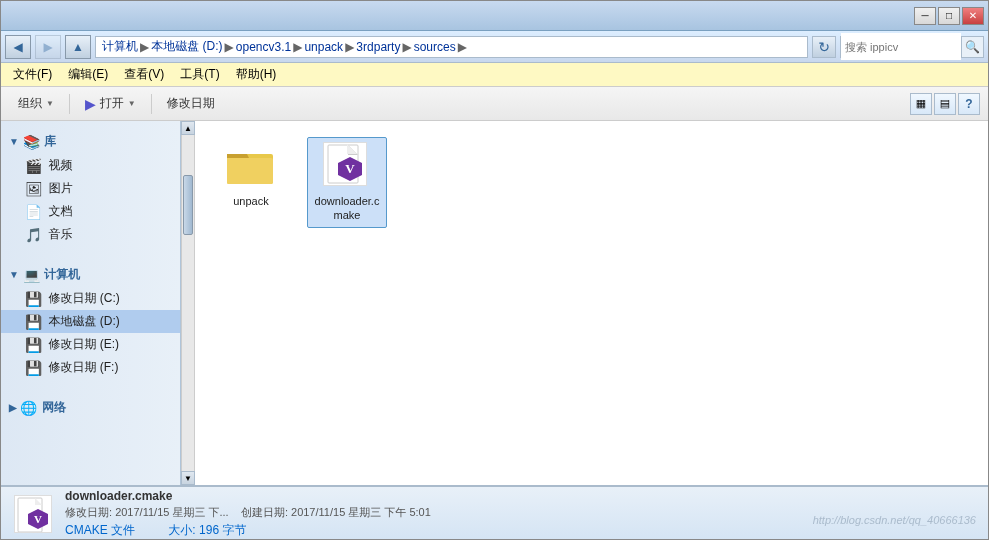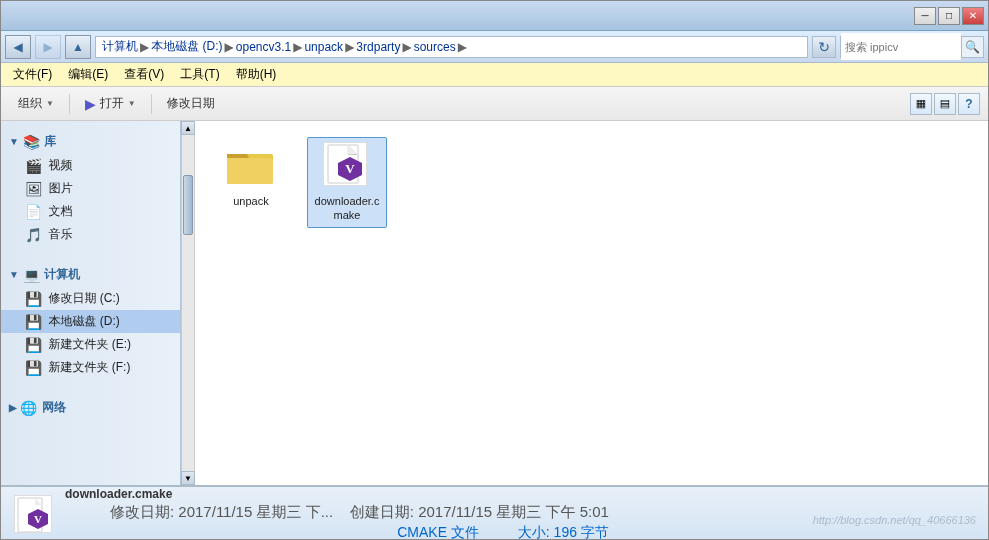--- a/index.html
+++ b/index.html
@@ -326,28 +326,26 @@
       display: flex;
       flex-direction: column;
       gap: 2px;
     }
     .status-filename {
       font-size: 12px;
       font-weight: bold;
       color: #333;
     }
     .status-details {
-      font-size: 15px;
+      font-size: 11px;
       color: #555;
-      margin-left: 45px;
     }
     .status-filetype {
-      font-size: 14px;
+      font-size: 12px;
       color: #0066cc;
-      text-align: right;
     }
     .watermark {
       margin-left: auto;
       font-size: 11px;
       color: #aabbcc;
       font-style: italic;
       margin-top: 11px;
     }
 
     
@@ -492,25 +490,25 @@
       <div class="sidebar-item">
         <span class="item-icon">💾</span>
         <span>修改日期 (C:)</span>
       </div>
       <div class="sidebar-item active">
         <span class="item-icon">💾</span>
         <span>本地磁盘 (D:)</span>
       </div>
       <div class="sidebar-item">
         <span class="item-icon">💾</span>
-        <span>新建文件夹 (E:)</span>
+        <span>修改日期 (E:)</span>
       </div>
       <div class="sidebar-item">
         <span class="item-icon">💾</span>
-        <span>新建文件夹 (F:)</span>
+        <span>修改日期 (F:)</span>
       </div>
     </div>
 
     <div class="sidebar-divider"></div>
 
     <div class="sidebar-section">
       <div class="sidebar-section-header">
         <span class="expand-icon">▶</span>
         <span style="font-size:14px;margin-right:4px;">🌐</span>
         <span>网络</span>

